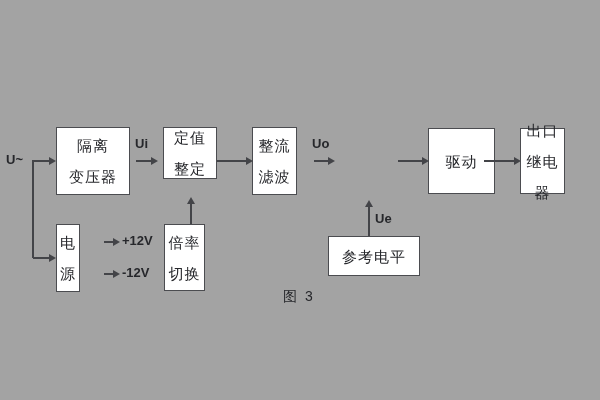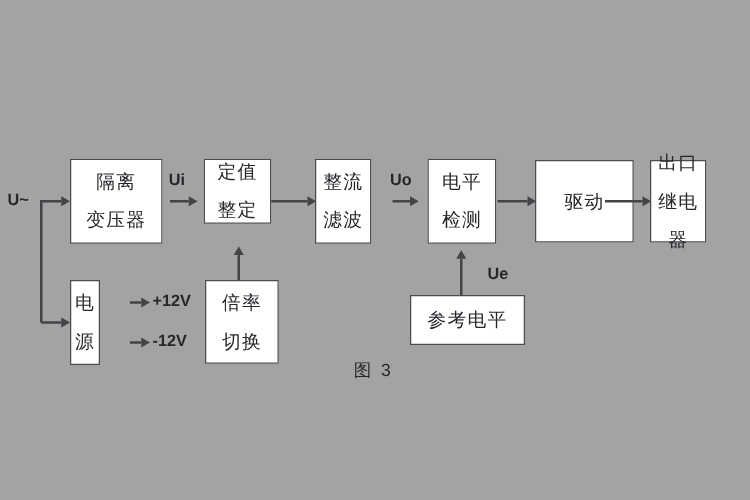--- a/index.html
+++ b/index.html
@@ -39,39 +39,35 @@
   <div class="box" style="left:163px;top:127px;width:54px;height:52px">
     <span>定值</span>
     <span>整定</span>
   </div>
 
   <div class="box" style="left:252px;top:127px;width:45px;height:68px">
     <span>整流</span>
     <span>滤波</span>
   </div>
 
-  <div class="box" style="left:342px;top:127px;width:55px;height:68px">
-    <span>电平</span>
-    <span>检测</span>
-  </div>
 
-  <div class="box" style="left:428px;top:128px;width:79px;height:66px">
+  <div class="box" style="left:428px;top:128px;width:67px;height:66px">
     <span>驱动</span>
   </div>
 
   <div class="box" style="left:520px;top:128px;width:45px;height:66px">
     <span>出口</span>
     <span>继电器</span>
   </div>
 
   <div class="box" style="left:56px;top:224px;width:24px;height:68px">
     <span>电源</span>
   </div>
 
-  <div class="box" style="left:164px;top:224px;width:59px;height:67px">
+  <div class="box" style="left:164px;top:224px;width:41px;height:67px">
     <span>倍率</span>
     <span>切换</span>
   </div>
 
   <div class="box" style="left:328px;top:236px;width:92px;height:40px">
     <span>参考电平</span>
   </div>
 
   <div class="hline" style="left:33px;top:160px;width:16px"></div>
   <div class="arr-r" style="left:49px;top:157px"></div>
@@ -101,19 +97,19 @@
 
   <div class="vline" style="left:190px;top:204px;height:20px"></div>
   <div class="arr-u" style="left:187px;top:197px"></div>
 
   <div class="vline" style="left:368px;top:207px;height:29px"></div>
   <div class="arr-u" style="left:365px;top:200px"></div>
 
   <span class="sig" style="left:6px;top:152px">U~</span>
   <span class="sig" style="left:135px;top:136px">Ui</span>
   <span class="sig" style="left:312px;top:136px">Uo</span>
-  <span class="sig" style="left:390px;top:211px">Ue</span>
+  <span class="sig" style="left:375px;top:211px">Ue</span>
   <span class="sig" style="left:122px;top:233px">+12V</span>
   <span class="sig" style="left:122px;top:265px">-12V</span>
 
   <div class="caption" style="left:283px;top:288px">图 3</div>
 
 </div>
 
 </body></html>

